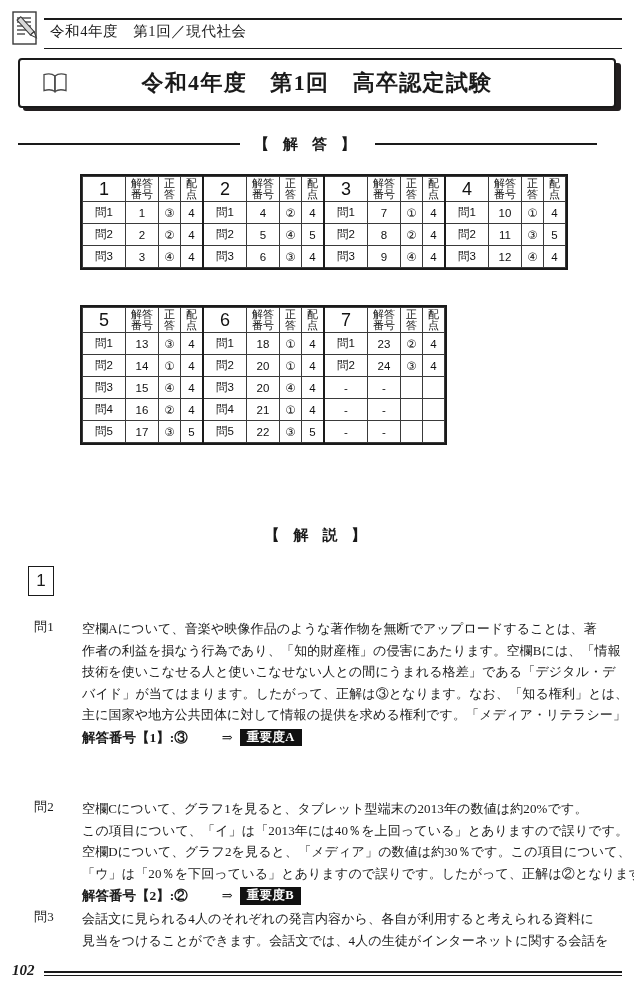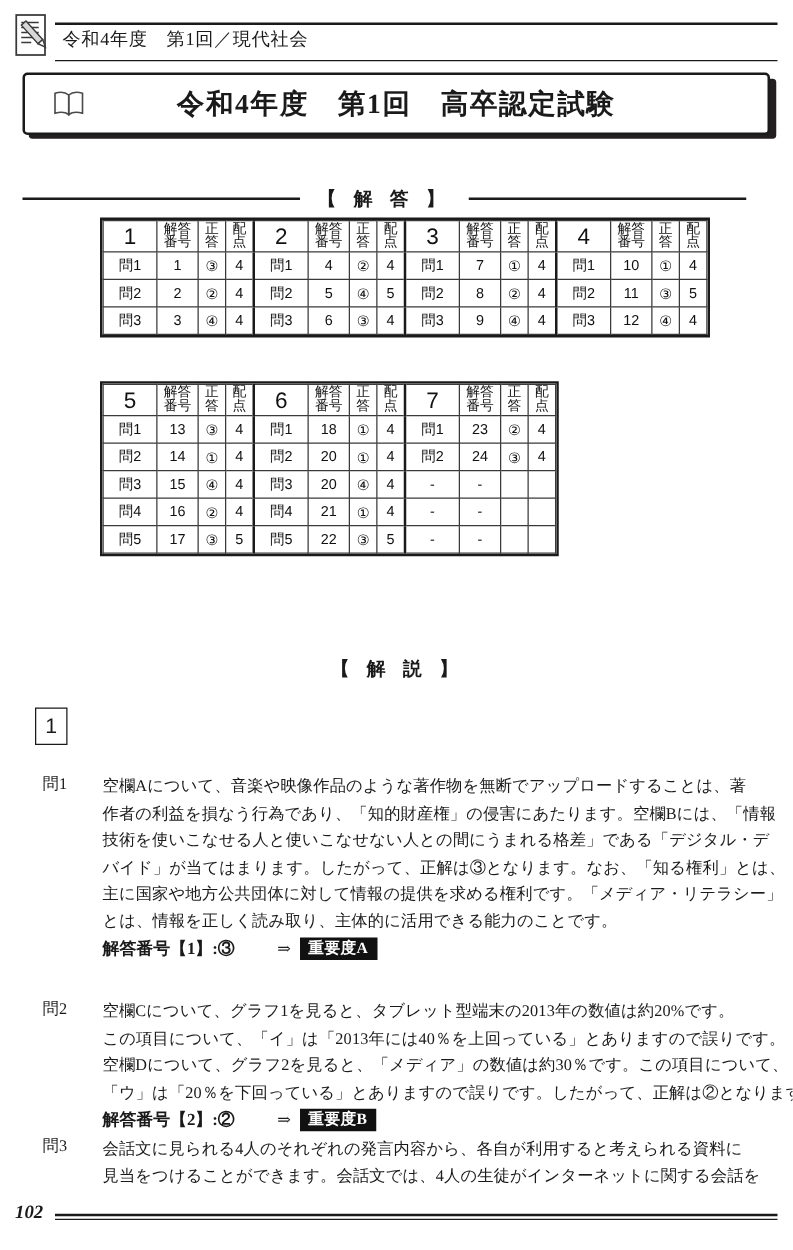--- a/index.html
+++ b/index.html
@@ -105,21 +105,21 @@
     background: #1a1a1a;
   }
   .sec-label {
     flex: 0 0 auto;
     padding: 0 14px;
     font-size: 15px;
     font-weight: bold;
     letter-spacing: .34em;
     white-space: nowrap;
   }
-  #sec-kaito { top: 133px; margin-top: 15px; }
+  #sec-kaito { top: 133px; }
   #sec-kaisetsu { top: 524px; flex-direction: column; }
   #sec-kaito .sec-rule.left  { max-width: 222px; }
   #sec-kaito .sec-rule.right { max-width: 222px; }
   #sec-kaisetsu .sec-rule.left  { max-width: 222px; }
   #sec-kaisetsu .sec-rule.right { max-width: 222px; }
 
   
   .ans-block { position: absolute; }
   #ans-row-1 { left: 80px; top: 174px; }
   #ans-row-2 { left: 80px; top: 305px; }
@@ -551,21 +551,20 @@
 <div class="qnum-box" id="qnum-1">1</div>
 
 <div class="qblock" id="q1">
   <div class="qlabel">問1</div>
   <div class="qbody">
     <p>空欄Aについて、音楽や映像作品のような著作物を無断でアップロードすることは、著</p>
     <p>作者の利益を損なう行為であり、「知的財産権」の侵害にあたります。空欄Bには、「情報</p>
     <p>技術を使いこなせる人と使いこなせない人との間にうまれる格差」である「デジタル・デ</p>
     <p>バイド」が当てはまります。したがって、正解は③となります。なお、「知る権利」とは、</p>
     <p>主に国家や地方公共団体に対して情報の提供を求める権利です。「メディア・リテラシー」</p>
-    <p>とは、情報を正しく読み取り、主体的に活用できる能力のことです。</p>
   </div>
   <div class="ansline">
     <span>解答番号【1】:③</span>
     <span class="arrow">⇒</span>
     <span class="badge">重要度A</span>
   </div>
 </div>
 
 <div class="qblock" id="q2">
   <div class="qlabel">問2</div>

